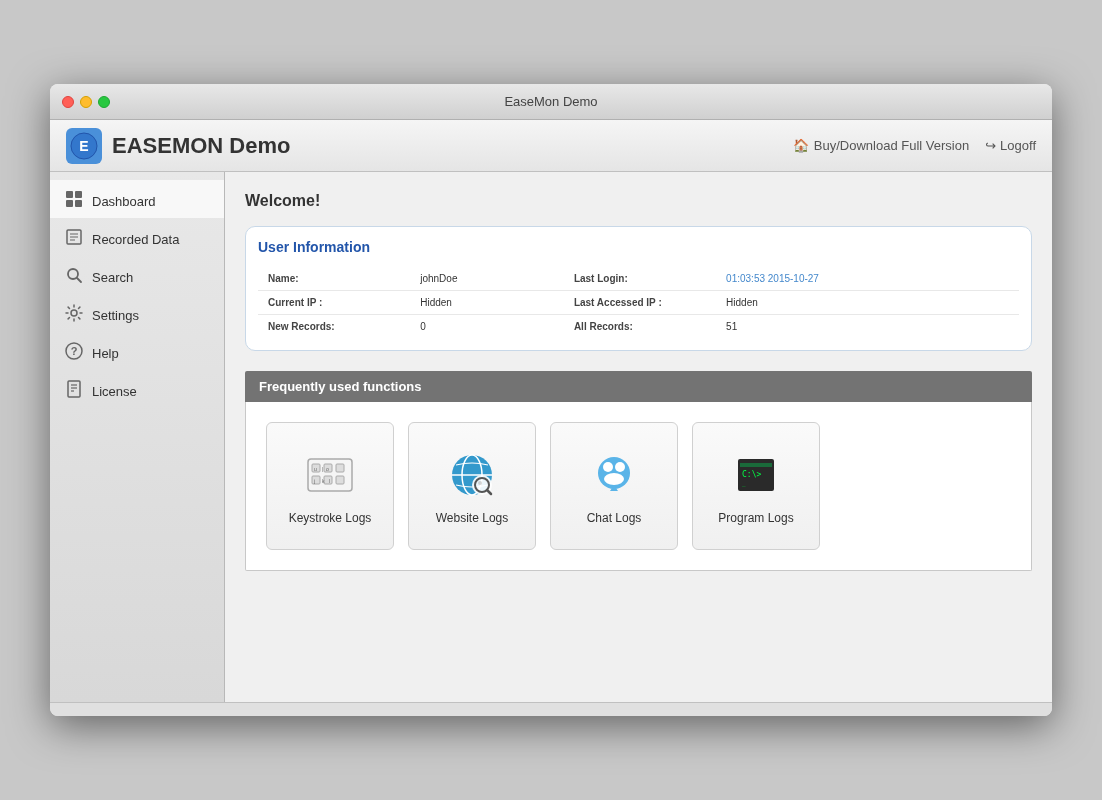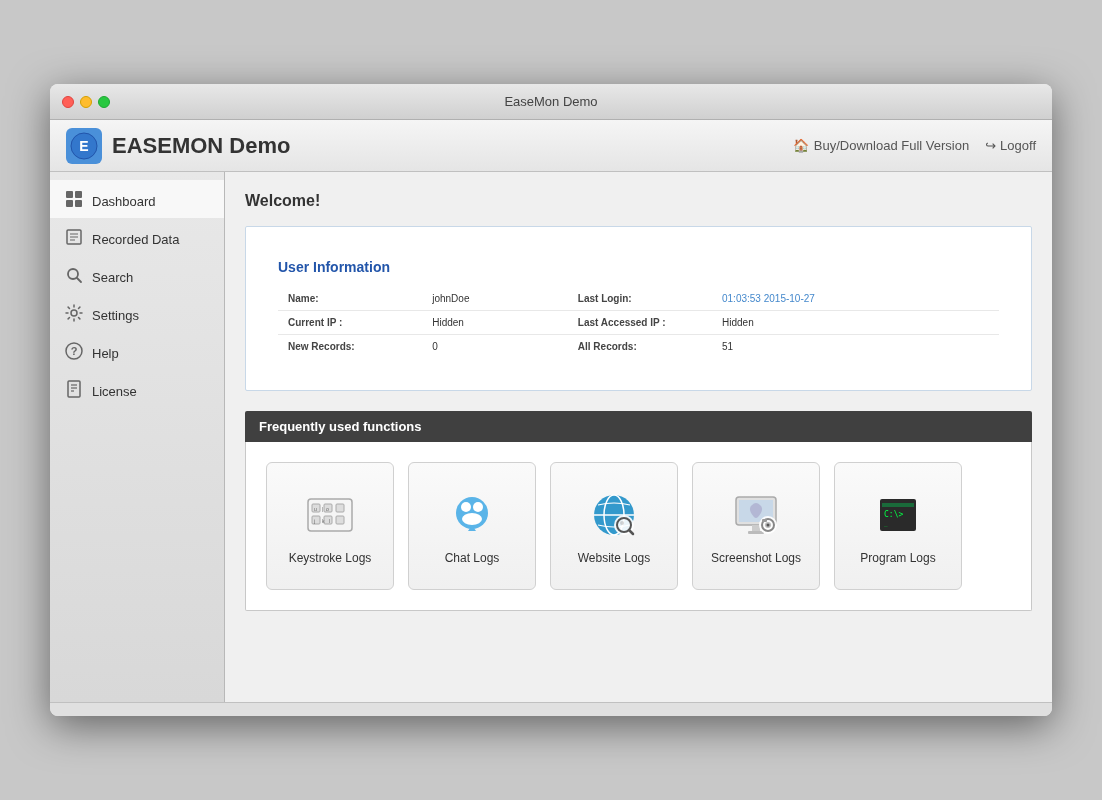--- a/index.html
+++ b/index.html
@@ -148,22 +148,22 @@
       font-size: 16px;
       font-weight: bold;
       color: #333;
       margin-bottom: 16px;
     }
 
     
     .user-info-box {
       background: white;
       border: 1px solid #c8d8e8;
-      border-radius: 2px;
-      padding: 32px;
+      border-radius: 10px;
+      padding: 12px;
       margin-bottom: 20px;
     }
     .user-info-title {
       font-size: 14px;
       font-weight: bold;
       color: #2255aa;
       margin-bottom: 12px;
     }
     .info-table {
       width: 100%;
@@ -174,21 +174,21 @@
       font-size: 10px;
       border-bottom: 1px solid #e8e8e8;
     }
     .info-table tr:last-child td { border-bottom: none; }
     .info-label { font-weight: bold; color: #444; width: 20%; }
     .info-value { color: #333; }
     .info-link { color: #4488cc; }
 
     
     .functions-bar {
-      background: #404040;
+      background: #737373;
       color: white;
       font-size: 13px;
       font-weight: bold;
       padding: 8px 14px;
       border-radius: 2px 2px 0 0;
       margin-bottom: 0;
     }
     .functions-section {
       background: white;
       border: 1px solid #c8c8c8;
@@ -394,69 +394,48 @@
                   <text x="18" y="34" fill="#666" font-size="5">k</text>
                   <text x="25" y="34" fill="#666" font-size="5">l</text>
                 </svg>
               </div>
               <span class="card-label">Keystroke Logs</span>
             </div>
 
             <div class="function-card">
               <div class="card-icon">
                 <svg width="52" height="52" viewBox="0 0 52 52">
+                  <circle cx="26" cy="26" r="20" fill="#3399cc"></circle>
+                  <ellipse cx="26" cy="26" rx="10" ry="20" fill="none" stroke="white" stroke-width="1.5"></ellipse>
+                  <line x1="6" y1="26" x2="46" y2="26" stroke="white" stroke-width="1.5"></line>
+                  <path d="M10 16 Q26 12 42 16" fill="none" stroke="white" stroke-width="1.2"></path>
+                  <path d="M10 36 Q26 40 42 36" fill="none" stroke="white" stroke-width="1.2"></path>
+
+                  <circle cx="36" cy="36" r="10" fill="white" opacity="0.9"></circle>
+                  <circle cx="36" cy="36" r="7" fill="none" stroke="#555" stroke-width="2"></circle>
+                  <line x1="41" y1="41" x2="45" y2="45" stroke="#555" stroke-width="2.5" stroke-linecap="round"></line>
+                  <circle cx="34" cy="34" r="2" fill="#aaa" opacity="0.5"></circle>
+                </svg>
+              </div>
+              <span class="card-label">Website Logs</span>
+            </div>
+
+            <div class="function-card">
+              <div class="card-icon">
+                <svg width="52" height="52" viewBox="0 0 52 52">
                   <circle cx="26" cy="24" r="16" fill="#5ab4e8"></circle>
                   <circle cx="20" cy="18" r="5" fill="white"></circle>
                   <circle cx="32" cy="18" r="5" fill="white"></circle>
                   <ellipse cx="26" cy="30" rx="10" ry="6" fill="white"></ellipse>
                   <polygon points="22,42 26,36 30,42" fill="#5ab4e8"></polygon>
                 </svg>
               </div>
               <span class="card-label">Chat Logs</span>
             </div>
 
-            <div class="function-card">
-              <div class="card-icon">
-                <svg width="52" height="52" viewBox="0 0 52 52">
-                  <circle cx="26" cy="26" r="20" fill="#3399cc"></circle>
-                  <ellipse cx="26" cy="26" rx="10" ry="20" fill="none" stroke="white" stroke-width="1.5"></ellipse>
-                  <line x1="6" y1="26" x2="46" y2="26" stroke="white" stroke-width="1.5"></line>
-                  <path d="M10 16 Q26 12 42 16" fill="none" stroke="white" stroke-width="1.2"></path>
-                  <path d="M10 36 Q26 40 42 36" fill="none" stroke="white" stroke-width="1.2"></path>
-
-                  <circle cx="36" cy="36" r="10" fill="white" opacity="0.9"></circle>
-                  <circle cx="36" cy="36" r="7" fill="none" stroke="#555" stroke-width="2"></circle>
-                  <line x1="41" y1="41" x2="45" y2="45" stroke="#555" stroke-width="2.5" stroke-linecap="round"></line>
-                  <circle cx="34" cy="34" r="2" fill="#aaa" opacity="0.5"></circle>
-                </svg>
-              </div>
-              <span class="card-label">Website Logs</span>
-            </div>
-
-            <div class="function-card">
-              <div class="card-icon">
-                <svg width="52" height="52" viewBox="0 0 52 52">
-
-                  <rect x="6" y="8" width="40" height="28" rx="3" fill="#e0e0e0" stroke="#aaa" stroke-width="1.5"></rect>
-                  <rect x="9" y="11" width="34" height="22" fill="#c8d8e8"></rect>
-
-                  <path d="M22 16 Q26 12 30 16 Q35 20 28 28 Q26 30 24 28 Q17 20 22 16Z" fill="#aac" opacity="0.7"></path>
-
-                  <rect x="22" y="36" width="8" height="6" fill="#ccc"></rect>
-                  <rect x="18" y="42" width="16" height="3" rx="1" fill="#bbb"></rect>
-
-                  <circle cx="38" cy="36" r="9" fill="white" opacity="0.92"></circle>
-                  <circle cx="38" cy="36" r="6" fill="none" stroke="#888" stroke-width="2"></circle>
-                  <circle cx="38" cy="36" r="3" fill="#bbb"></circle>
-                  <circle cx="38" cy="36" r="1.5" fill="#555"></circle>
-                  <rect x="32" y="30" width="5" height="3" rx="1" fill="#999"></rect>
-                </svg>
-              </div>
-              <span class="card-label">Screenshot Logs</span>
-            </div>
 
             <div class="function-card">
               <div class="card-icon">
                 <svg width="52" height="52" viewBox="0 0 52 52">
                   <rect x="8" y="10" width="36" height="32" rx="2" fill="#2a2a2a"></rect>
                   <rect x="10" y="14" width="32" height="4" fill="#1a6a3a"></rect>
                   <text x="12" y="28" fill="#00ff44" font-family="monospace" font-size="8">C:\&gt;</text>
                   <text x="12" y="36" fill="#00cc33" font-family="monospace" font-size="6">_</text>
                 </svg>
               </div>

